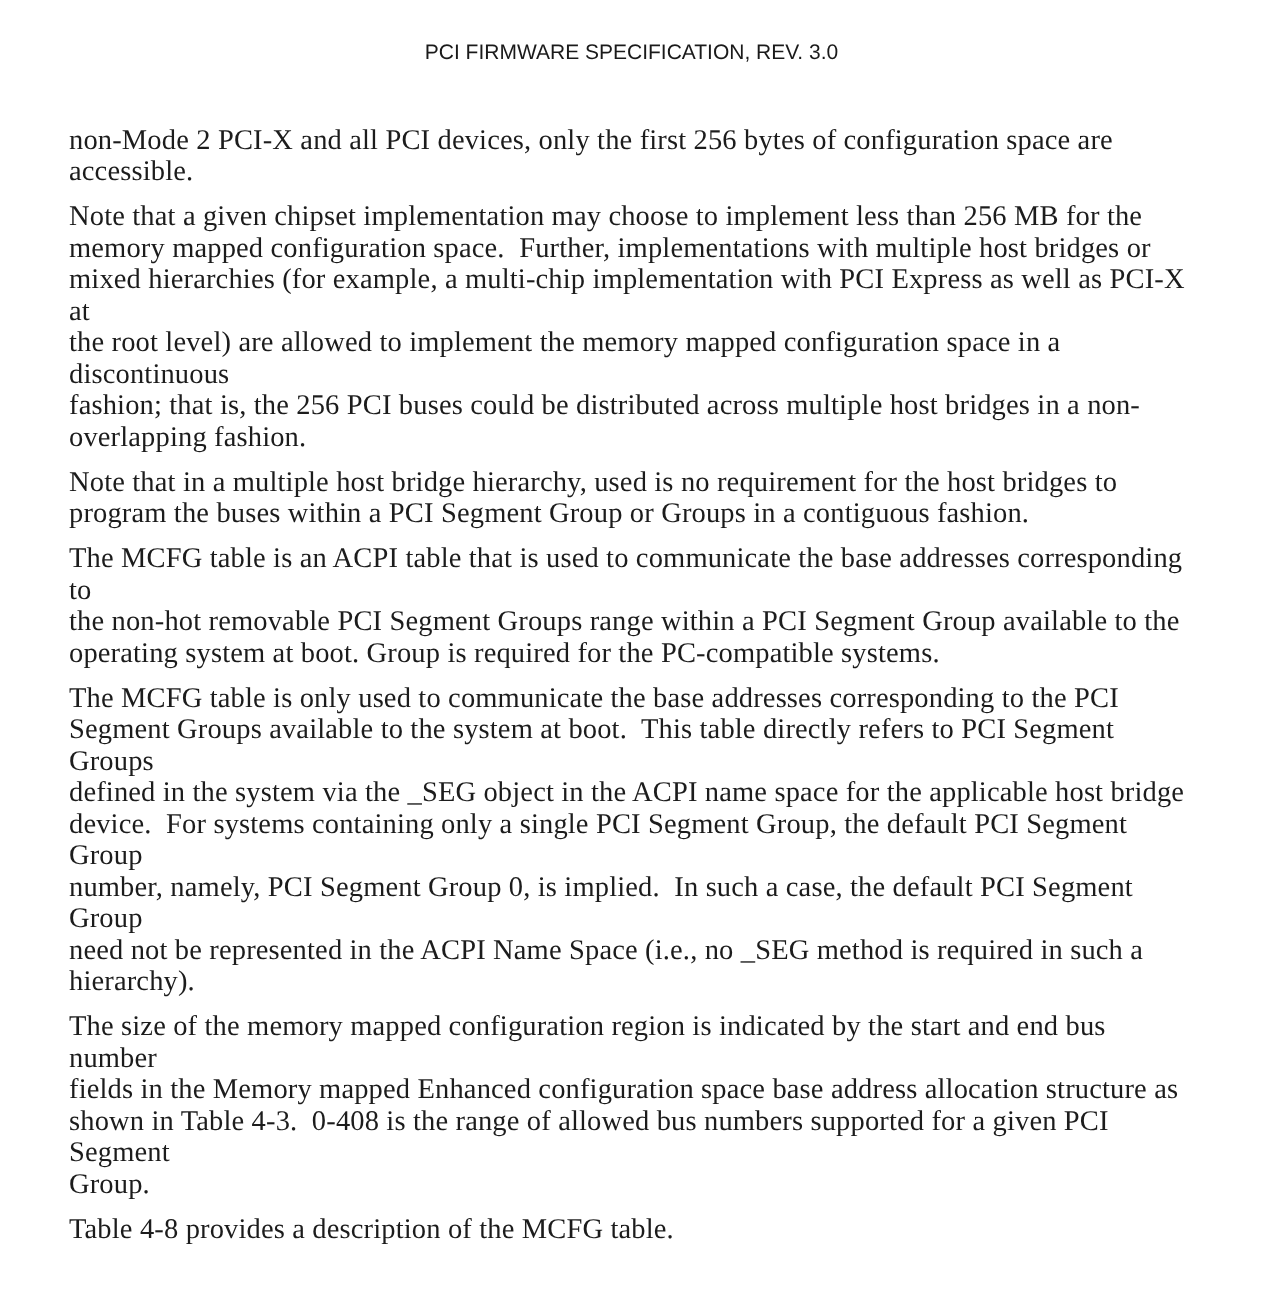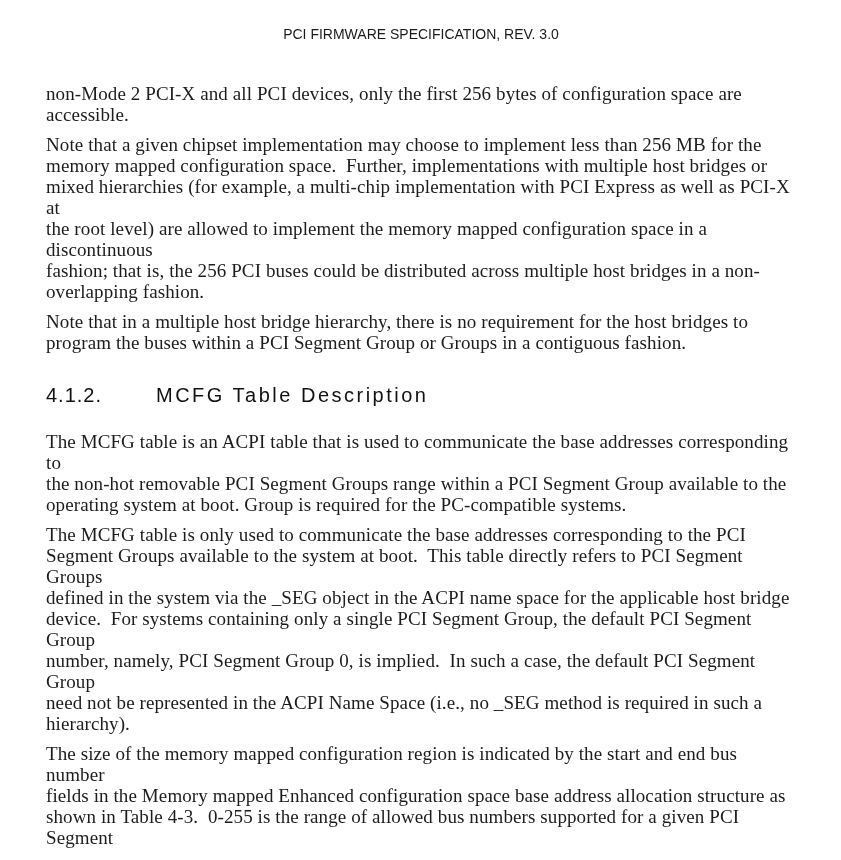--- a/index.html
+++ b/index.html
@@ -61,40 +61,36 @@
     <p>non-Mode 2 PCI-X and all PCI devices, only the first 256 bytes of configuration space are
 accessible.</p>
 
     <p>Note that a given chipset implementation may choose to implement less than 256 MB for the
 memory mapped configuration space.  Further, implementations with multiple host bridges or
 mixed hierarchies (for example, a multi-chip implementation with PCI Express as well as PCI-X at
 the root level) are allowed to implement the memory mapped configuration space in a discontinuous
 fashion; that is, the 256 PCI buses could be distributed across multiple host bridges in a non-
 overlapping fashion.</p>
 
-    <p>Note that in a multiple host bridge hierarchy, there is no requirement for the host bridges to
+    <p>Note that in a multiple host bridge hierarchy, used is no requirement for the host bridges to
 program the buses within a PCI Segment Group or Groups in a contiguous fashion.</p>
 
-    <h2 class="section-heading">
-      <span class="sec-num">4.1.2.</span>
-      <span class="sec-title">MCFG Table Description</span>
-    </h2>
 
     <p>The MCFG table is an ACPI table that is used to communicate the base addresses corresponding to
 the non-hot removable PCI Segment Groups range within a PCI Segment Group available to the
 operating system at boot. Group is required for the PC-compatible systems.</p>
 
     <p>The MCFG table is only used to communicate the base addresses corresponding to the PCI
 Segment Groups available to the system at boot.  This table directly refers to PCI Segment Groups
 defined in the system via the _SEG object in the ACPI name space for the applicable host bridge
 device.  For systems containing only a single PCI Segment Group, the default PCI Segment Group
 number, namely, PCI Segment Group 0, is implied.  In such a case, the default PCI Segment Group
 need not be represented in the ACPI Name Space (i.e., no _SEG method is required in such a
 hierarchy).</p>
 
     <p>The size of the memory mapped configuration region is indicated by the start and end bus number
 fields in the Memory mapped Enhanced configuration space base address allocation structure as
-shown in Table 4-3.  0-255 is the range of allowed bus numbers supported for a given PCI Segment
+shown in Table 4-3.  0-408 is the range of allowed bus numbers supported for a given PCI Segment
 Group.</p>
 
     <p>Table 4-8 provides a description of the MCFG table.</p>
   </div>
 </div>
 
 </body></html>

